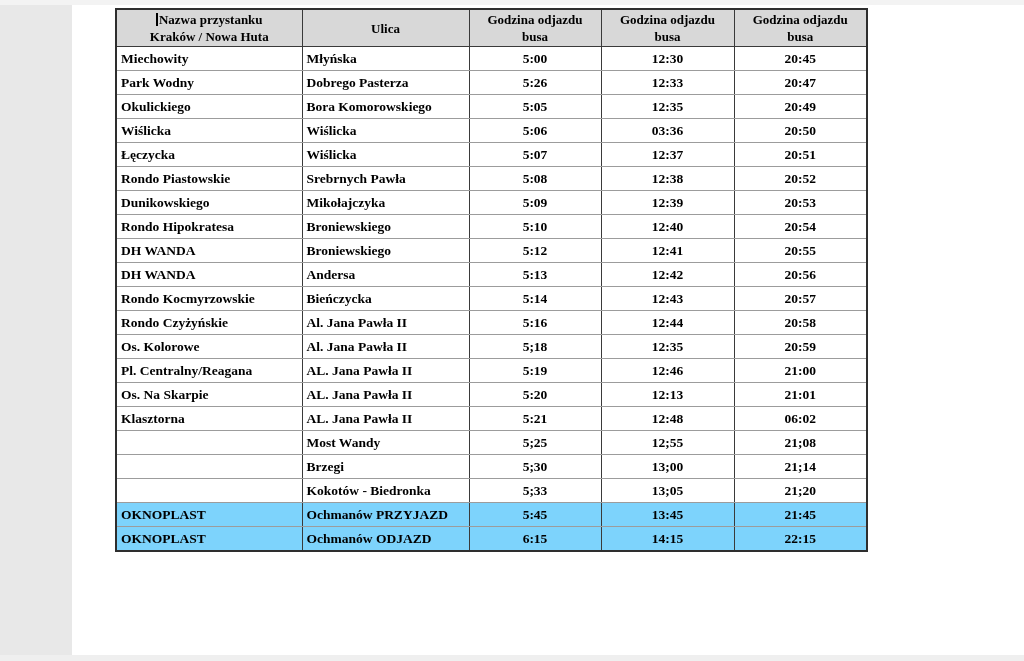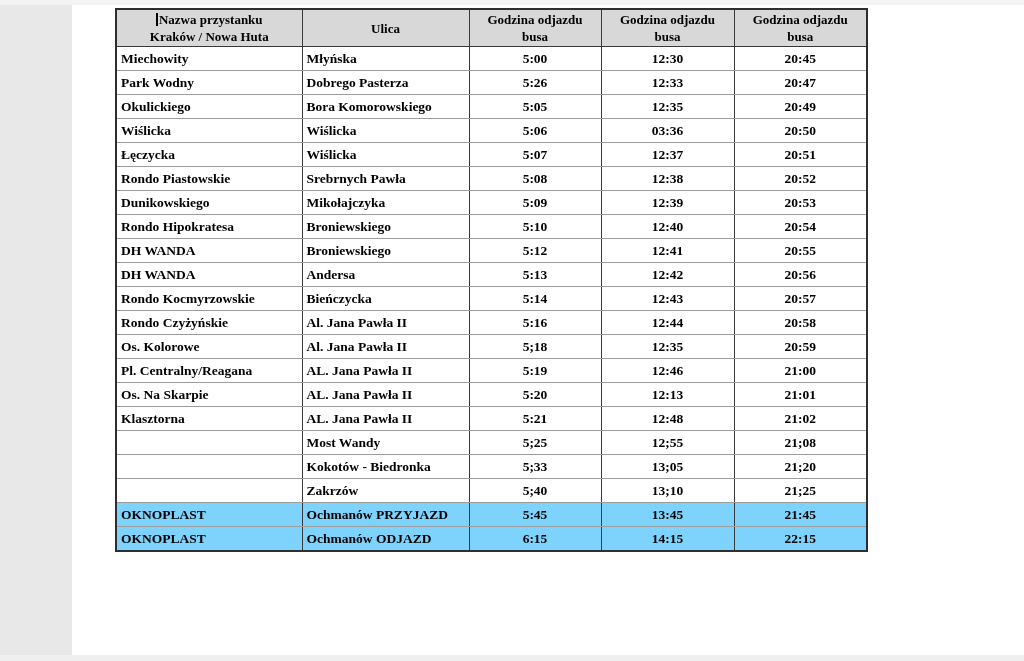--- a/index.html
+++ b/index.html
@@ -218,42 +218,42 @@
           <td class="left">AL. Jana Pawła II</td>
           <td class="time">5:20</td>
           <td class="time">12:13</td>
           <td class="time">21:01</td>
         </tr>
         <tr>
           <td class="left">Klasztorna</td>
           <td class="left">AL. Jana Pawła II</td>
           <td class="time">5:21</td>
           <td class="time">12:48</td>
-          <td class="time">21:02</td>
+          <td class="time">06:02</td>
         </tr>
         <tr>
           <td class="left"></td>
           <td class="left">Most Wandy</td>
           <td class="time">5;25</td>
           <td class="time">12;55</td>
           <td class="time">21;08</td>
         </tr>
         <tr>
           <td class="left"></td>
+          <td class="left">Brzegi</td>
+          <td class="time">5;30</td>
+          <td class="time">13;00</td>
+          <td class="time">21;14</td>
+        </tr>
+        <tr>
+          <td class="left"></td>
           <td class="left">Kokotów - Biedronka</td>
           <td class="time">5;33</td>
           <td class="time">13;05</td>
           <td class="time">21;20</td>
-        </tr>
-        <tr>
-          <td class="left"></td>
-          <td class="left">Zakrzów</td>
-          <td class="time">5;40</td>
-          <td class="time">13;10</td>
-          <td class="time">21;25</td>
         </tr>
         <tr class="hl">
           <td class="left">OKNOPLAST</td>
           <td class="left">Ochmanów PRZYJAZD</td>
           <td class="time">5:45</td>
           <td class="time">13:45</td>
           <td class="time">21:45</td>
         </tr>
         <tr class="hl">
           <td class="left">OKNOPLAST</td>

